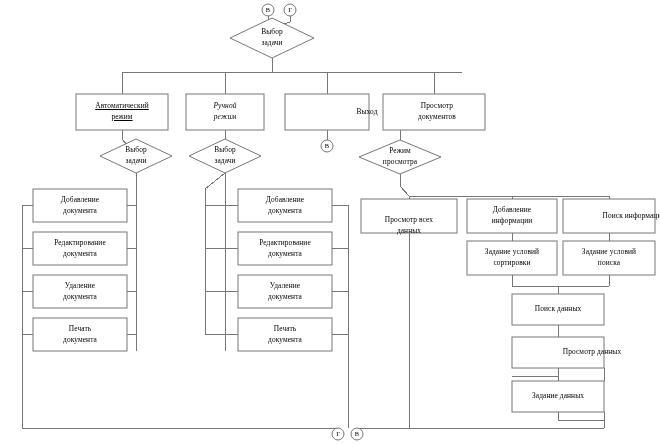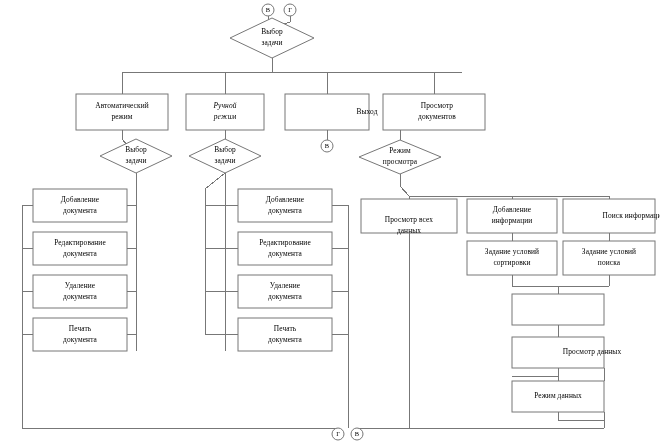--- a/index.html
+++ b/index.html
@@ -179,21 +179,21 @@
 
   <div class="lbl" style="left:230px;top:18px;width:84px;height:40px;">Выбор
 задачи</div>
   <div class="lbl" style="left:100px;top:139px;width:72px;height:34px;">Выбор
 задачи</div>
   <div class="lbl" style="left:189px;top:139px;width:72px;height:34px;">Выбор
 задачи</div>
   <div class="lbl" style="left:359px;top:140px;width:82px;height:34px;">Режим
 просмотра</div>
 
-  <div class="lbl" style="left:76px;top:94px;width:92px;height:36px;">Автоматический
+  <div class="lbl" style="left:76px;top:94px;width:92px;height:36px;text-decoration:underline;">Автоматический
 режим</div>
   <div class="lbl" style="left:186px;top:94px;width:78px;height:36px;font-style:italic;">Ручной
 режим</div>
   <div class="lbl" style="left:285px;top:94px;width:84px;height:36px;padding-left:40px;">Выход</div>
   <div class="lbl" style="left:383px;top:94px;width:108px;height:36px;">Просмотр
 документов</div>
 
   <div class="lbl" style="left:33px;top:189px;width:94px;height:33px;">Добавление
 документа</div>
   <div class="lbl" style="left:33px;top:232px;width:94px;height:33px;">Редактирование
@@ -215,22 +215,23 @@
   <div class="lbl" style="left:361px;top:210px;width:96px;height:32px;">Просмотр всех
 данных</div>
   <div class="lbl" style="left:467px;top:199px;width:90px;height:34px;">Добавление
 информации</div>
   <div class="lbl" style="left:588px;top:199px;width:92px;height:34px;">Поиск информации</div>
   <div class="lbl" style="left:467px;top:241px;width:90px;height:34px;">Задание условий
 сортировки</div>
   <div class="lbl" style="left:563px;top:241px;width:92px;height:34px;">Задание условий
 поиска</div>
 
+  <div class="lbl" style="left:512px;top:294px;width:92px;height:31px;">Поиск данных</div>
   <div class="lbl" style="left:512px;top:337px;width:92px;height:31px;padding-left:34px;">Просмотр данных</div>
-  <div class="lbl" style="left:512px;top:381px;width:92px;height:31px;">Режим данных</div>
+  <div class="lbl" style="left:512px;top:381px;width:92px;height:31px;">Задание данных</div>
 
   <div class="conn-lbl" style="left:262px;top:4px;width:12px;height:12px;">В</div>
   <div class="conn-lbl" style="left:284px;top:4px;width:12px;height:12px;">Г</div>
   <div class="conn-lbl" style="left:321px;top:140px;width:12px;height:12px;">В</div>
   <div class="conn-lbl" style="left:332px;top:428px;width:12px;height:12px;">Г</div>
   <div class="conn-lbl" style="left:351px;top:428px;width:12px;height:12px;">В</div>
 
 </div>
 
 </body></html>

